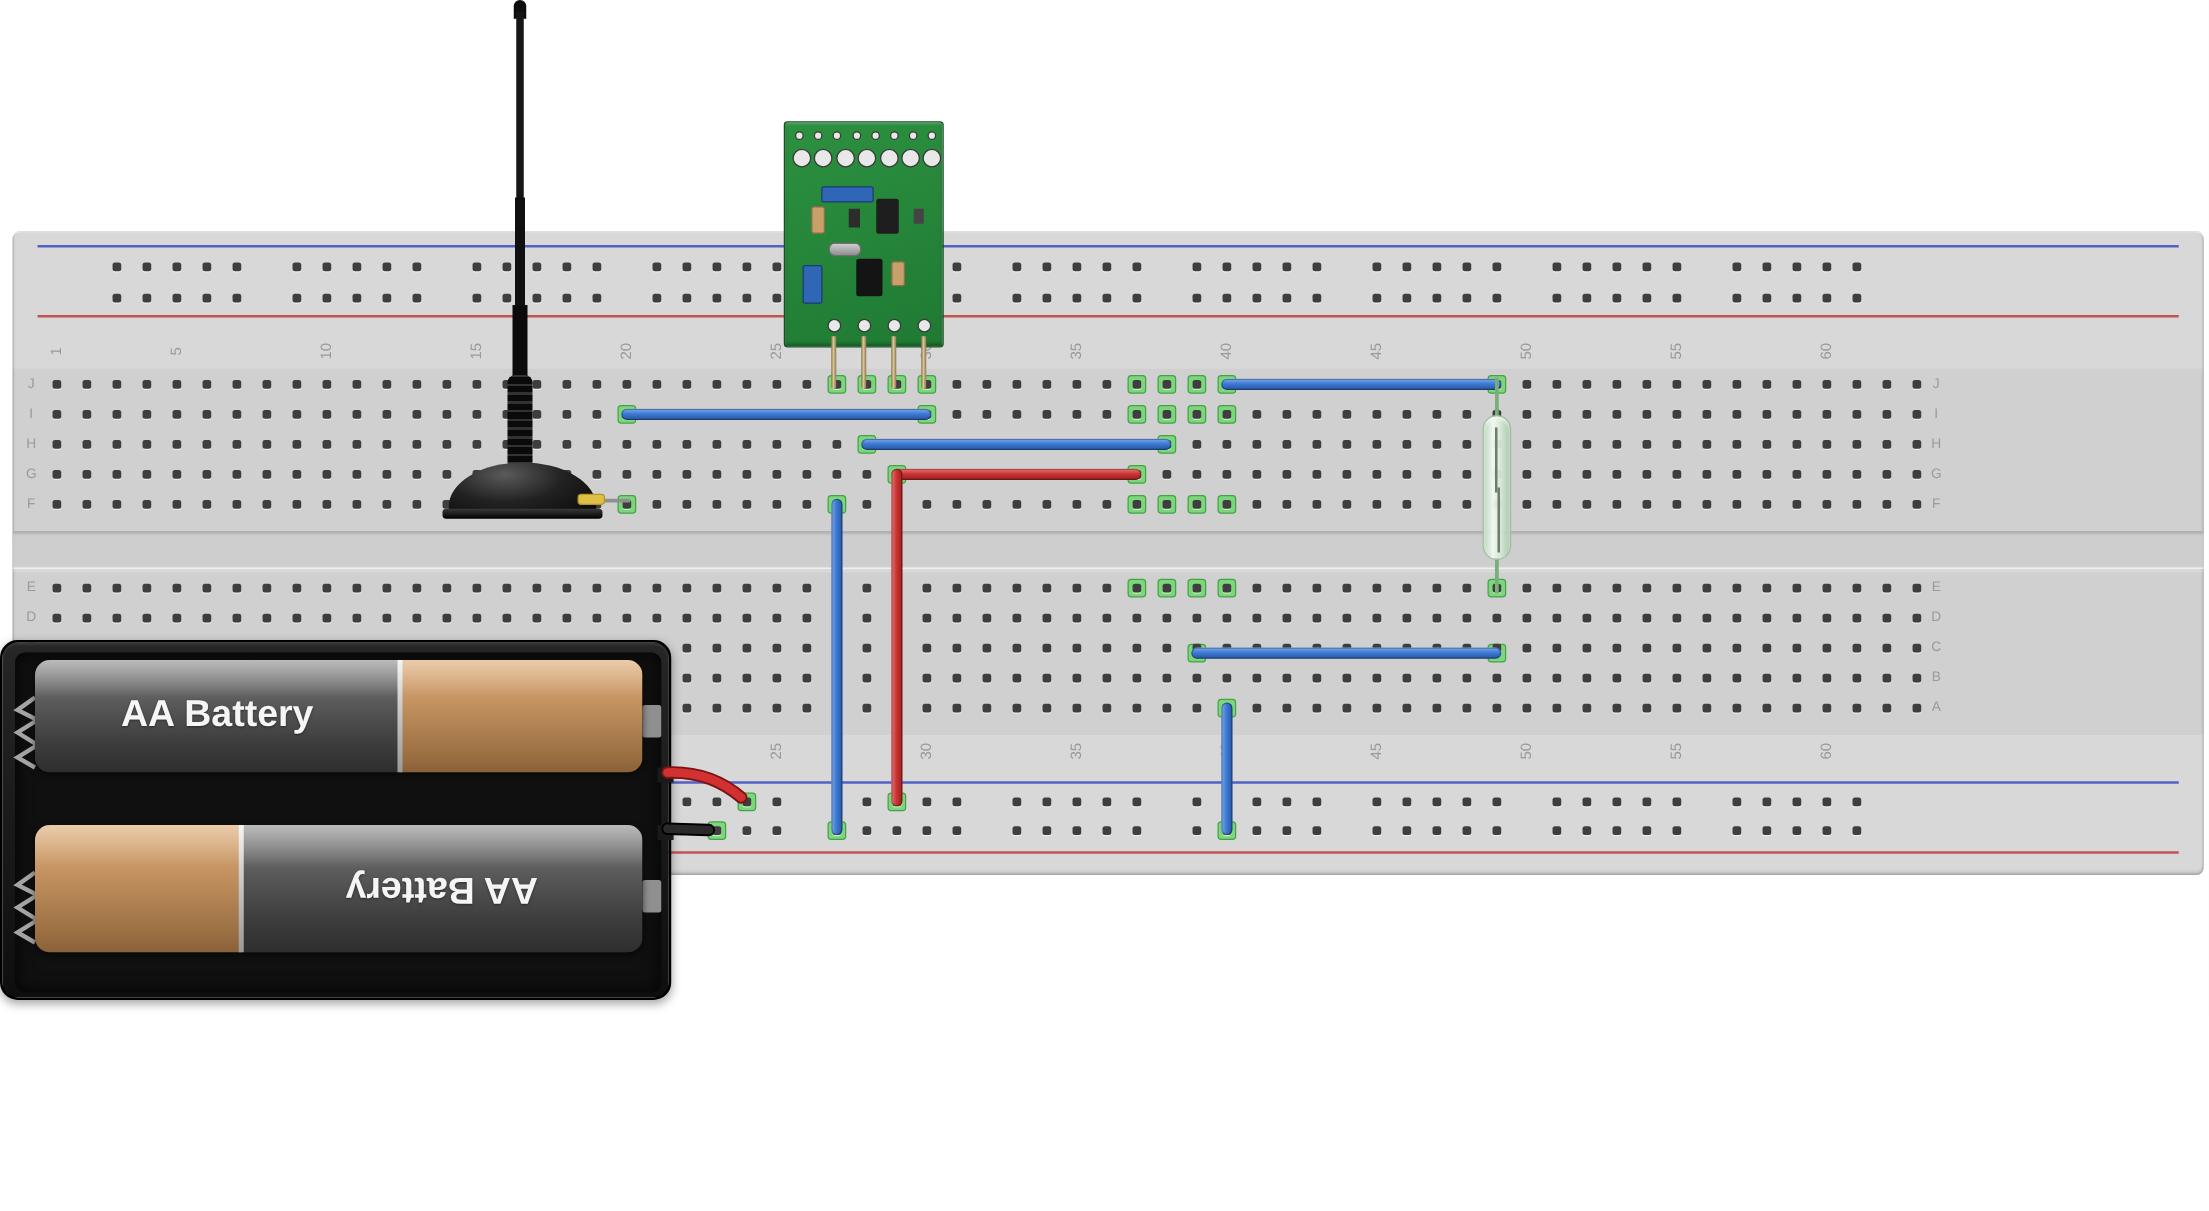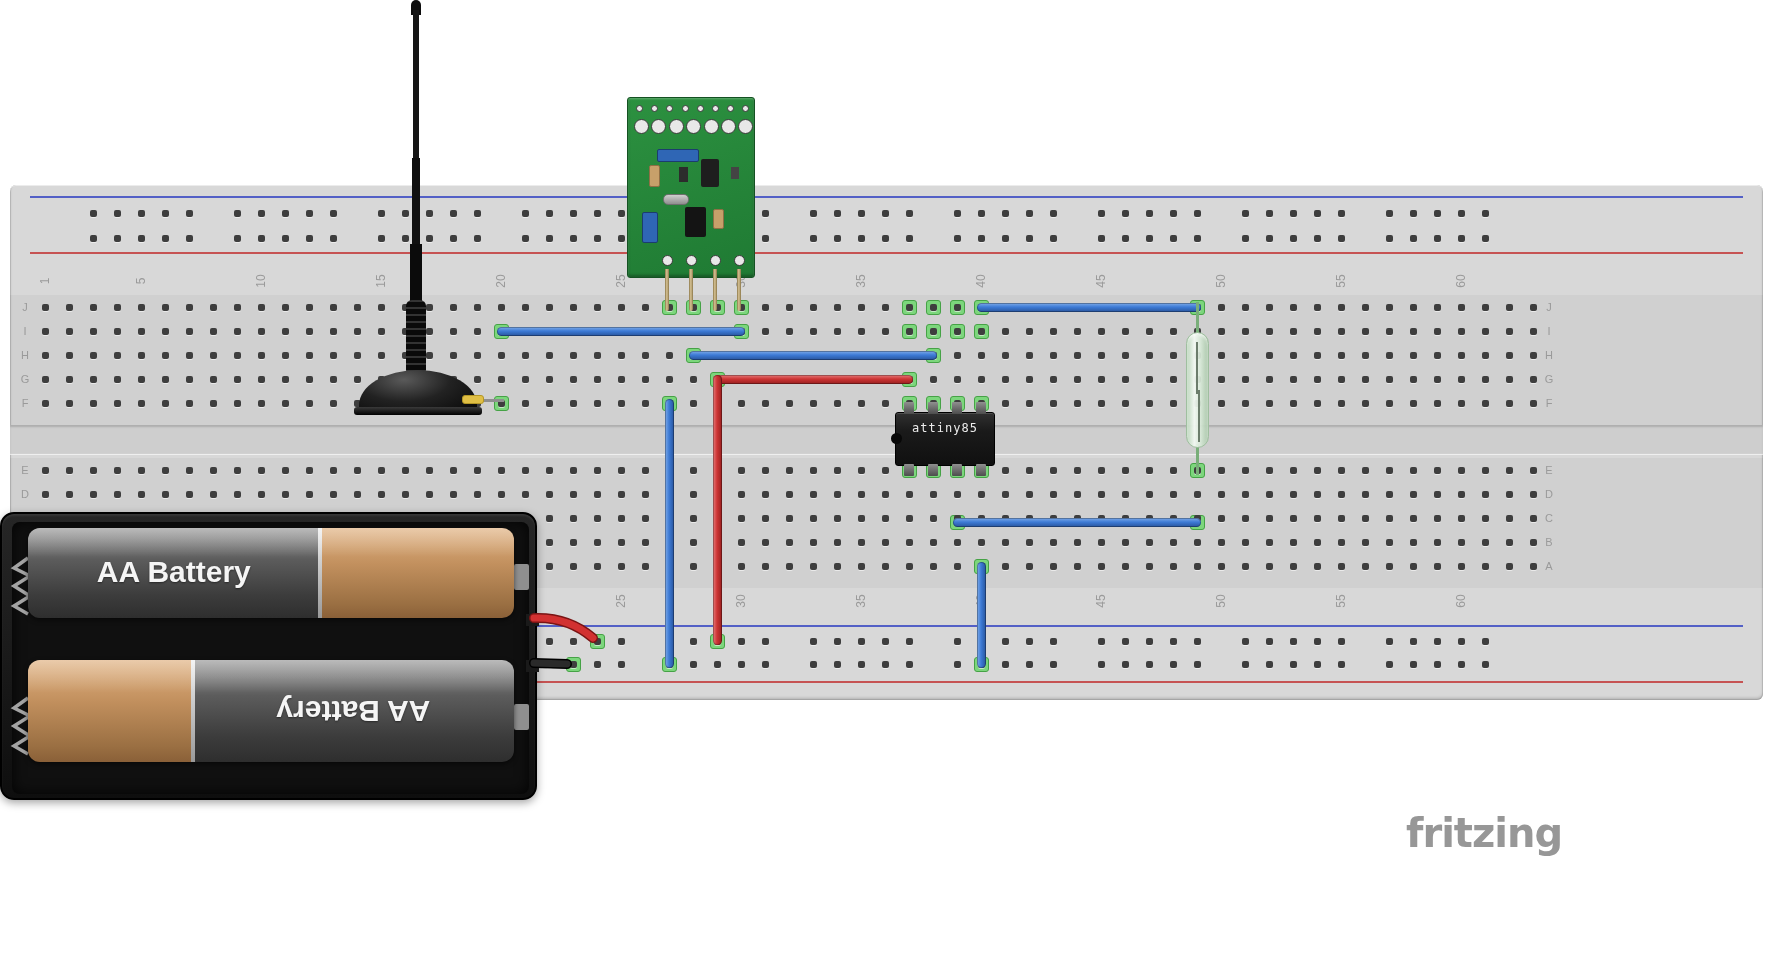--- a/index.html
+++ b/index.html
@@ -1020,33 +1020,20 @@
       <div class="pcbhole" style="left: 34.5px; top: 158px; width: 11px; height: 11px;"></div>
       <div class="pcbhole" style="left: 58.5px; top: 158px; width: 11px; height: 11px;"></div>
       <div class="pcbhole" style="left: 82.5px; top: 158px; width: 11px; height: 11px;"></div>
       <div class="pcbhole" style="left: 106.5px; top: 158px; width: 11px; height: 11px;"></div>
       <div class="pin" style="left: 38px; top: 172px; width: 4px; height: 42px;"></div>
       <div class="pin" style="left: 62px; top: 172px; width: 4px; height: 42px;"></div>
       <div class="pin" style="left: 86px; top: 172px; width: 4px; height: 42px;"></div>
       <div class="pin" style="left: 110px; top: 172px; width: 4px; height: 42px;"></div>
     </div>
 
-  <div class="abs" id="attiny85" style="left:895px;top:400px;width:100px;height:80px;">
-    <div class="abs" style="left:0;top:12px;width:100px;height:54px;background:linear-gradient(180deg,#303030,#1a1a1a 35%,#101010);border:1px solid #000;border-radius:3px;box-shadow:inset 0 1px 0 rgba(255,255,255,.15);"></div>
-    <div class="abs" style="left:-4px;top:33px;width:11px;height:11px;border-radius:50%;background:#070707;"></div>
-    <div class="abs" style="left:0;top:21px;width:100px;text-align:center;color:#ececec;font:12px 'DejaVu Sans Mono',monospace;letter-spacing:1px;">attiny85</div>
-  <div class="dippin" style="left: 9px; top: 2px; width: 10px; height: 12px;"></div>
-      <div class="dippin" style="left: 9px; top: 64px; width: 10px; height: 12px;"></div>
-      <div class="dippin" style="left: 33px; top: 2px; width: 10px; height: 12px;"></div>
-      <div class="dippin" style="left: 33px; top: 64px; width: 10px; height: 12px;"></div>
-      <div class="dippin" style="left: 57px; top: 2px; width: 10px; height: 12px;"></div>
-      <div class="dippin" style="left: 57px; top: 64px; width: 10px; height: 12px;"></div>
-      <div class="dippin" style="left: 81px; top: 2px; width: 10px; height: 12px;"></div>
-      <div class="dippin" style="left: 81px; top: 64px; width: 10px; height: 12px;"></div>
-    </div>
 
   <div class="abs" id="reed" style="left:1186px;top:302px;width:23px;height:175px;">
     <div class="abs" style="left:10px;top:0;width:3px;height:34px;background:#79ae79;"></div>
     <div class="abs" style="left:10px;top:142px;width:3px;height:31px;background:#79ae79;"></div>
     <div class="abs" style="left:0;top:30px;width:23px;height:116px;border-radius:12px;border:1px solid #9fbf9f;background:linear-gradient(90deg, rgba(186,214,186,.92), rgba(242,248,242,.96) 35%, rgba(214,232,214,.92) 65%, rgba(168,198,168,.92));box-shadow:inset 0 2px 3px rgba(255,255,255,.65);"></div>
     <div class="abs" style="left:10px;top:40px;width:2px;height:52px;background:#6c7d6c;"></div>
     <div class="abs" style="left:12px;top:88px;width:2px;height:52px;background:#6c7d6c;"></div>
   </div>
 
   <div class="abs" id="battery-holder" style="left:0;top:512px;width:537px;height:288px;background:linear-gradient(180deg,#262626,#0e0e0e);border:2px solid #000;border-radius:14px;box-shadow:0 3px 8px rgba(0,0,0,.35), inset 0 2px 2px rgba(255,255,255,.08);">
@@ -1075,14 +1062,13 @@
     </div>
   </div>
 
   <svg class="abs" style="left:0;top:0;" width="700" height="969" viewBox="0 0 700 969">
     <path d="M534 618 C 560 617, 578 625, 593 638" fill="none" stroke="#7a1414" stroke-width="10" stroke-linecap="round"></path>
     <path d="M534 618 C 560 617, 578 625, 593 638" fill="none" stroke="#d23131" stroke-width="7" stroke-linecap="round"></path>
     <path d="M534 663 L 567 664" fill="none" stroke="#000" stroke-width="10" stroke-linecap="round"></path>
     <path d="M534 663 L 567 664" fill="none" stroke="#2a2a2a" stroke-width="7" stroke-linecap="round"></path>
   </svg>
 
-  <div id="logo">fritzing</div>
 </div>
 
 </body></html>

